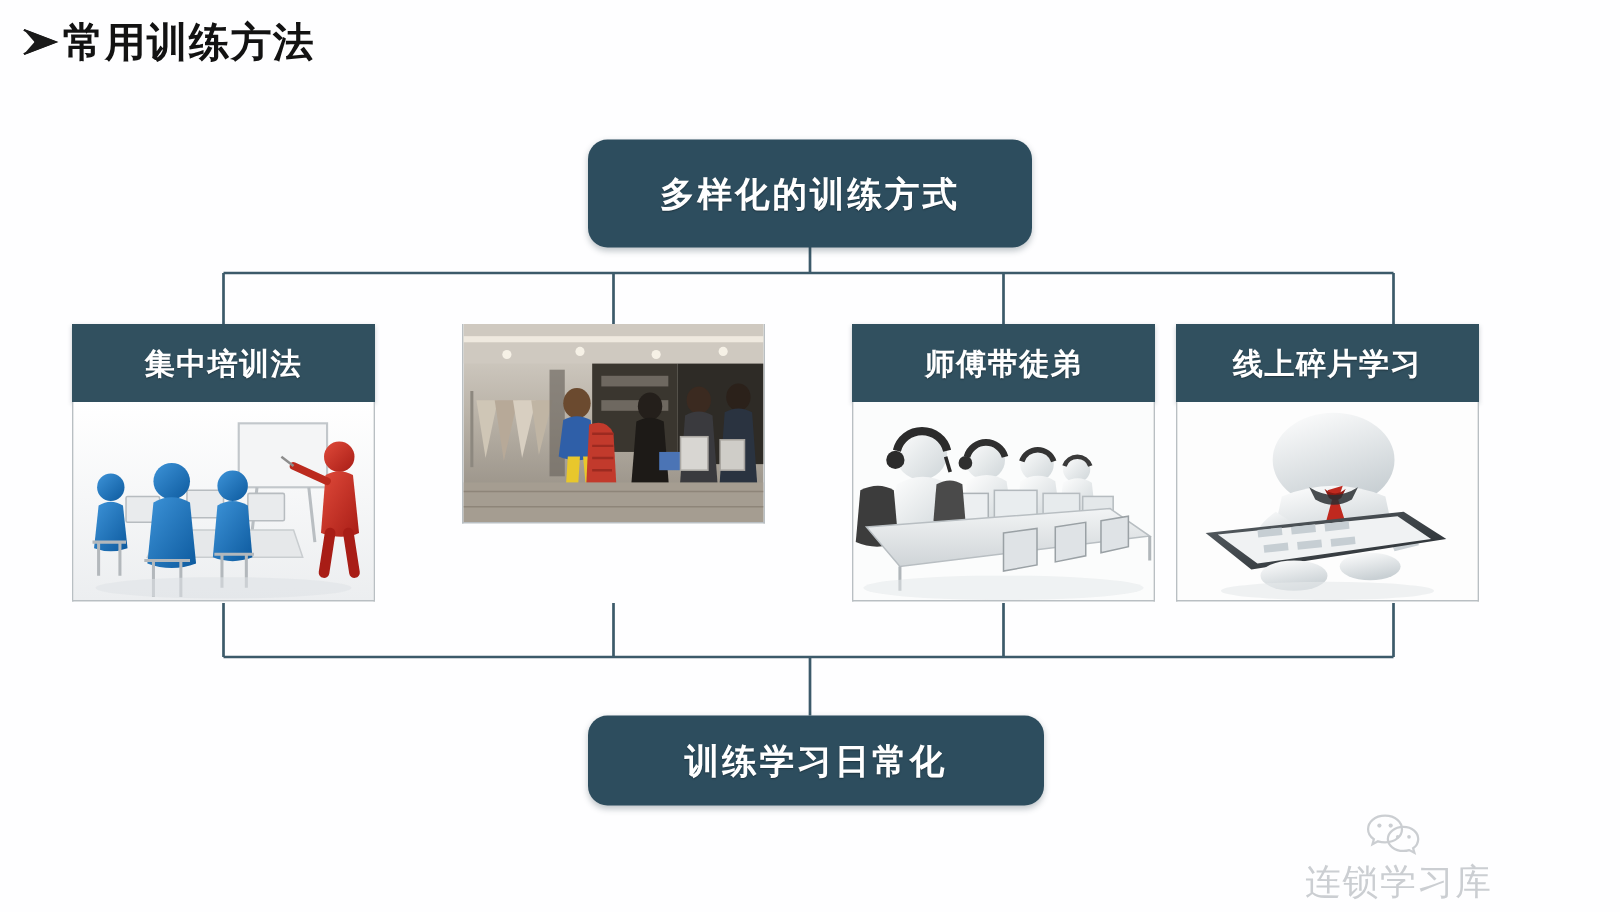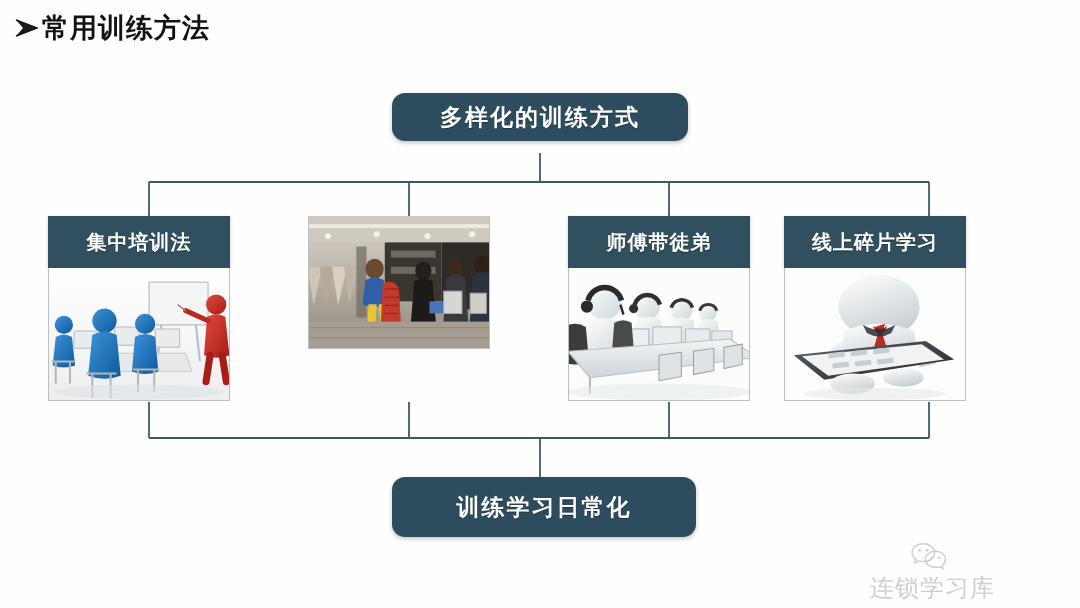--- a/index.html
+++ b/index.html
@@ -71,33 +71,33 @@
     font-size: 23px;
     font-weight: bold;
     letter-spacing: 2px;
     white-space: nowrap;
     text-shadow: 0 1px 1px rgba(0,0,0,0.35);
   }
   #top-node {
     left: 392px;
     top: 93px;
     width: 296px;
-    height: 48px;
+    height: 72px;
   }
   #bottom-node {
     left: 392px;
     top: 477px;
     width: 304px;
     height: 60px;
   }
 
   
   .card {
     position: absolute;
-    width: 182px;
+    width: 202px;
     top: 216px;
   }
   #card-0 { left: 48px; }
   #card-1 { left: 308px; }
   #card-2 { left: 568px; border-radius: 21px; }
   #card-3 { left: 784px; }
 
   .card-header {
     height: 52px;
     background: #31505f;

